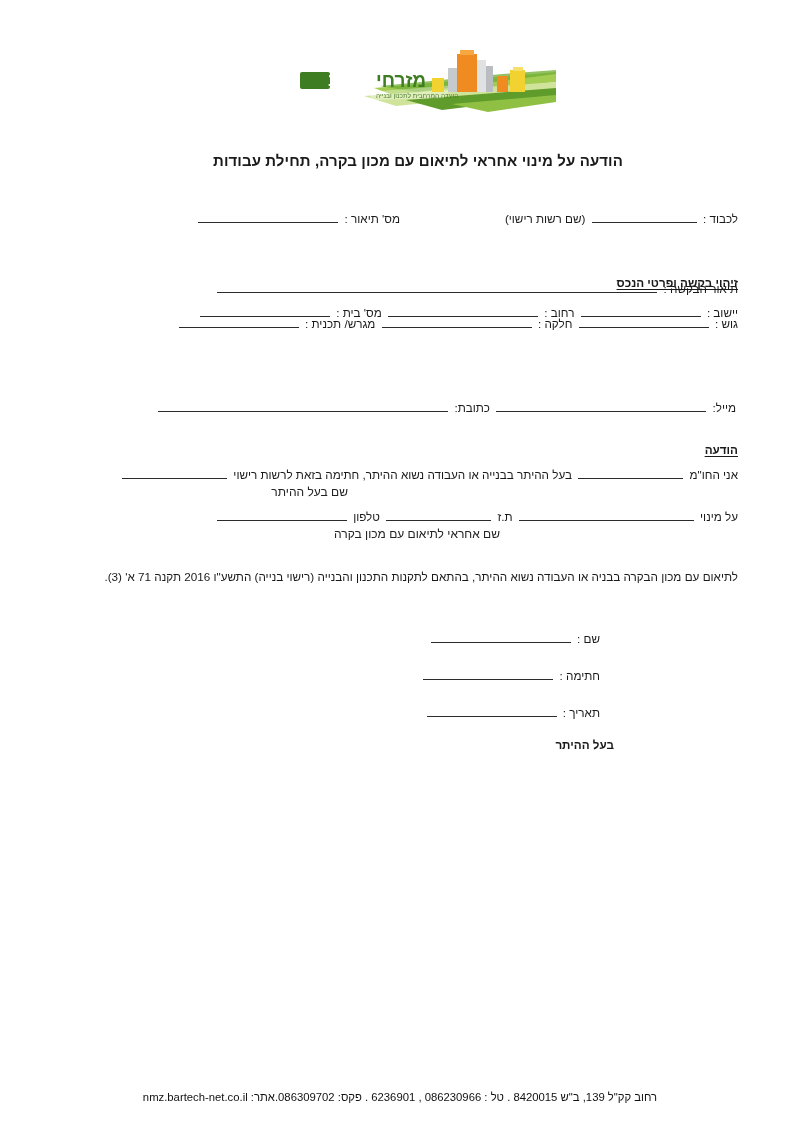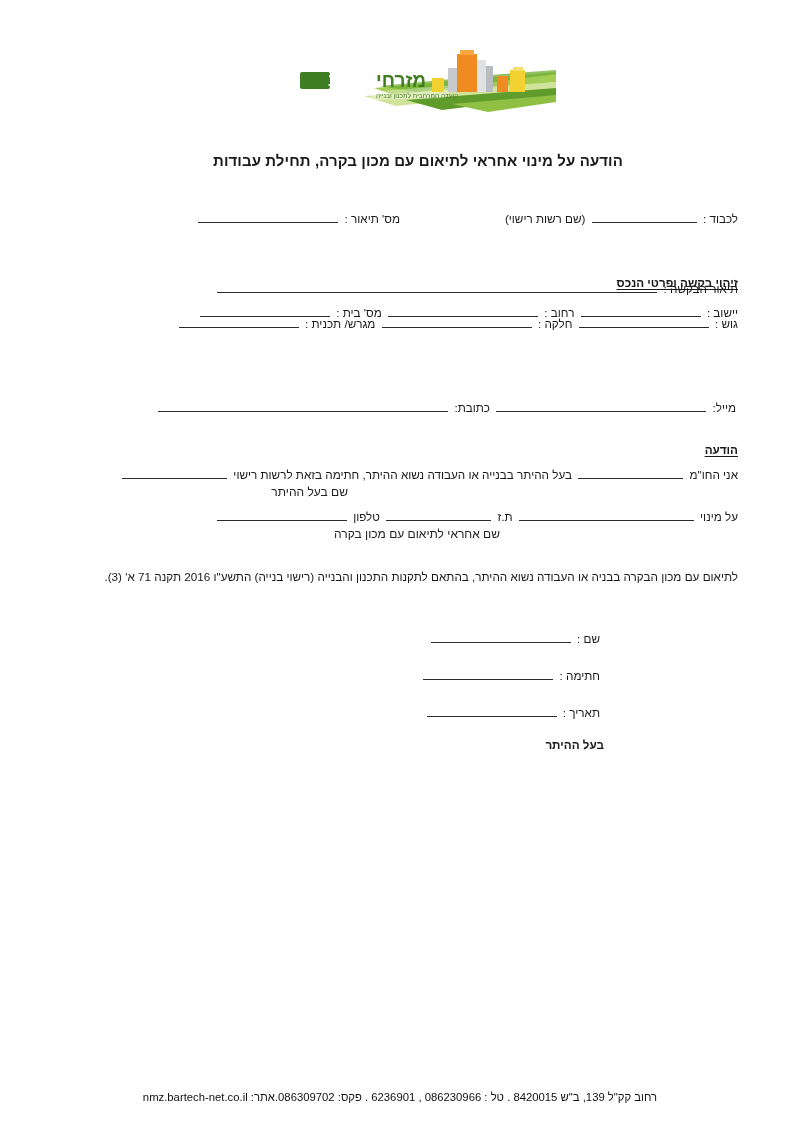--- a/index.html
+++ b/index.html
@@ -105,21 +105,21 @@
   #row-notice1    { top: 468px; right: 62px; }
   #cap-notice1    { top: 485px; right: 452px; }
   #row-appoint    { top: 510px; right: 62px; }
   #cap-appoint    { top: 527px; right: 300px; }
   #row-mail2      { top: 551px; right: 62px; }
   #row-cont       { top: 570px; right: 62px; }
 
   #row-sig-name   { top: 632px; right: 200px; }
   #row-sig-sign   { top: 669px; right: 200px; }
   #row-sig-date   { top: 706px; right: 200px; }
-  #row-sig-role   { top: 738px; right: 196px; margin-left: 6px; }
+  #row-sig-role   { top: 738px; right: 186px; margin-left: 6px; }
 
   
   .footer {
     position: absolute;
     bottom: 28px;
     width: 800px;
     text-align: center;
     font-size: 11.3px;
     color: #111;
     direction: rtl;

